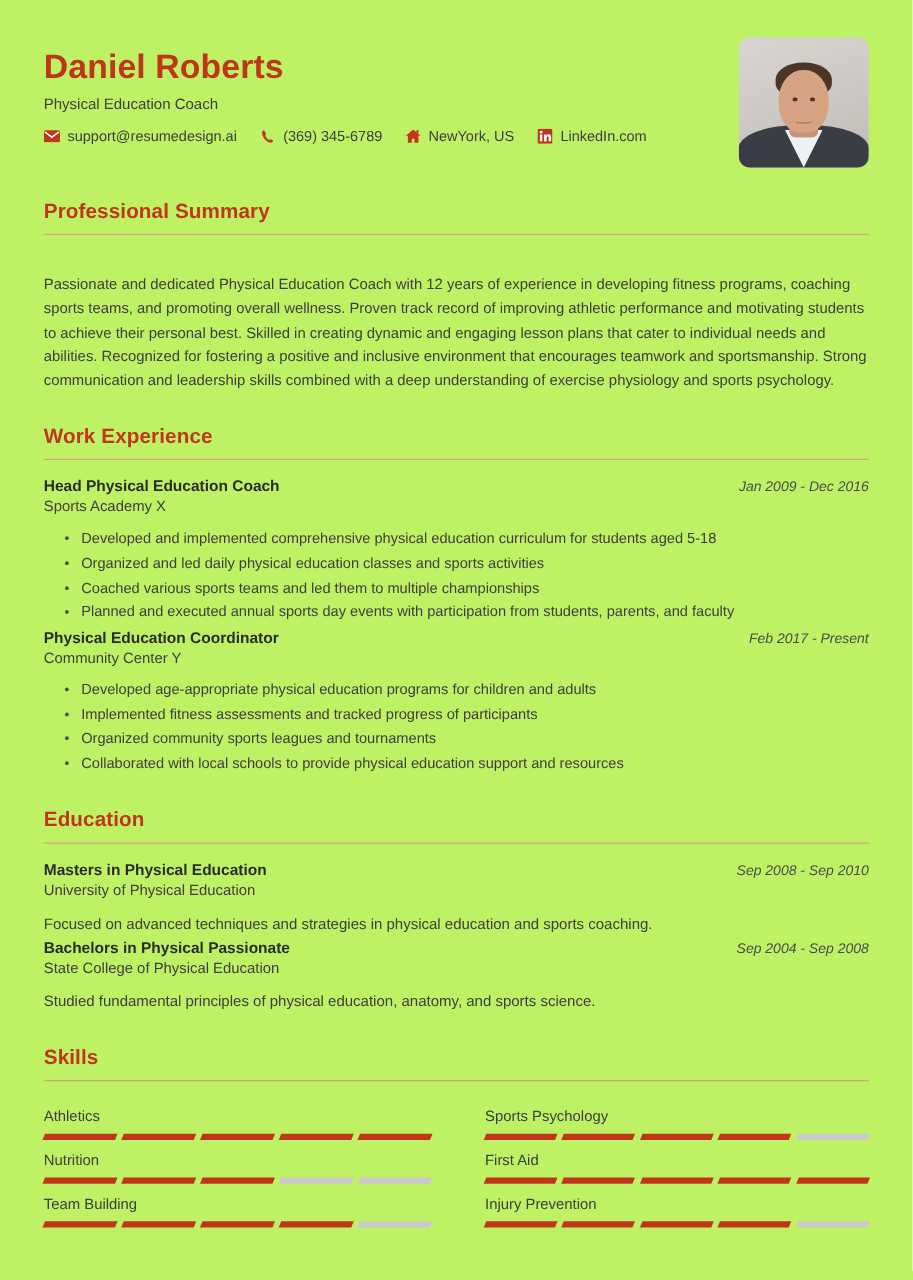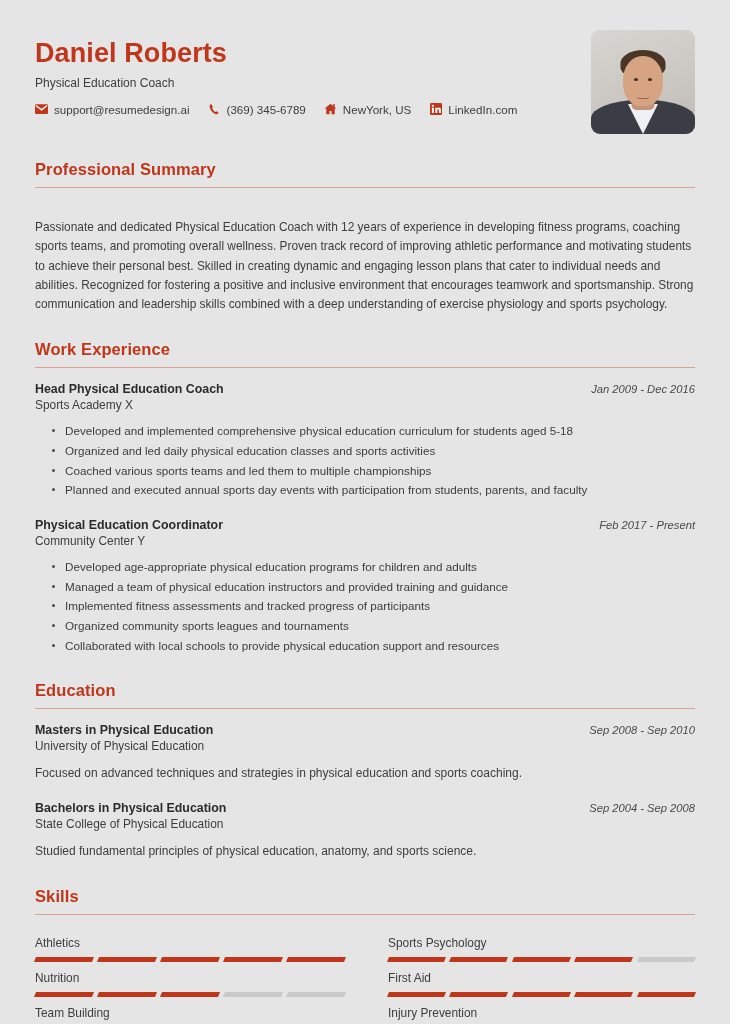--- a/index.html
+++ b/index.html
@@ -10,21 +10,21 @@
     background: #ffffff;
     font-family: "Liberation Sans", sans-serif;
     color: #3a3a3a;
     overflow: hidden;
   }
 
   .page {
     position: relative;
     width: 730px;
     height: 1024px;
-    background: #e5e5e5;
+    background: #bef264;
     padding: 0 35px;
   }
 
   
   .header {
     display: flex;
     align-items: flex-start;
     justify-content: space-between;
     padding-top: 30px;
   }
@@ -146,21 +146,21 @@
 
   .summary-text {
     font-size: 11.9px;
     line-height: 1.62;
     color: #3d3d3d;
     margin-top: 30px;
     text-align: left;
   }
 
   
-  .entry { margin-top: 18px; }
+  .entry { margin-top: 3px; }
   .entry:first-of-type { margin-top: 14px; }
 
   .entry-head {
     display: flex;
     align-items: baseline;
     justify-content: space-between;
     gap: 18px;
   }
 
   .entry-role {
@@ -330,21 +330,20 @@
           </ul>
         </div>
         <div class="entry">
           <div class="entry-head">
             <div class="entry-role">Physical Education Coordinator</div>
             <div class="entry-date">Feb 2017 - Present</div>
           </div>
           <div class="entry-org">Community Center Y</div>
           <ul class="bullets">
             <li>Developed age-appropriate physical education programs for children and adults</li>
-            <li>Managed a team of physical education instructors and provided training and guidance</li>
             <li>Implemented fitness assessments and tracked progress of participants</li>
             <li>Organized community sports leagues and tournaments</li>
             <li>Collaborated with local schools to provide physical education support and resources</li>
           </ul>
         </div>
       </div>
   </div>
 
   <div class="section">
     <div class="section-title">Education</div>
@@ -353,21 +352,21 @@
         <div class="entry">
           <div class="entry-head">
             <div class="entry-role">Masters in Physical Education</div>
             <div class="entry-date">Sep 2008 - Sep 2010</div>
           </div>
           <div class="entry-org">University of Physical Education</div>
           <div class="entry-desc">Focused on advanced techniques and strategies in physical education and sports coaching.</div>
         </div>
         <div class="entry">
           <div class="entry-head">
-            <div class="entry-role">Bachelors in Physical Education</div>
+            <div class="entry-role">Bachelors in Physical Passionate</div>
             <div class="entry-date">Sep 2004 - Sep 2008</div>
           </div>
           <div class="entry-org">State College of Physical Education</div>
           <div class="entry-desc">Studied fundamental principles of physical education, anatomy, and sports science.</div>
         </div>
       </div>
   </div>
 
   <div class="section">
     <div class="section-title">Skills</div>

